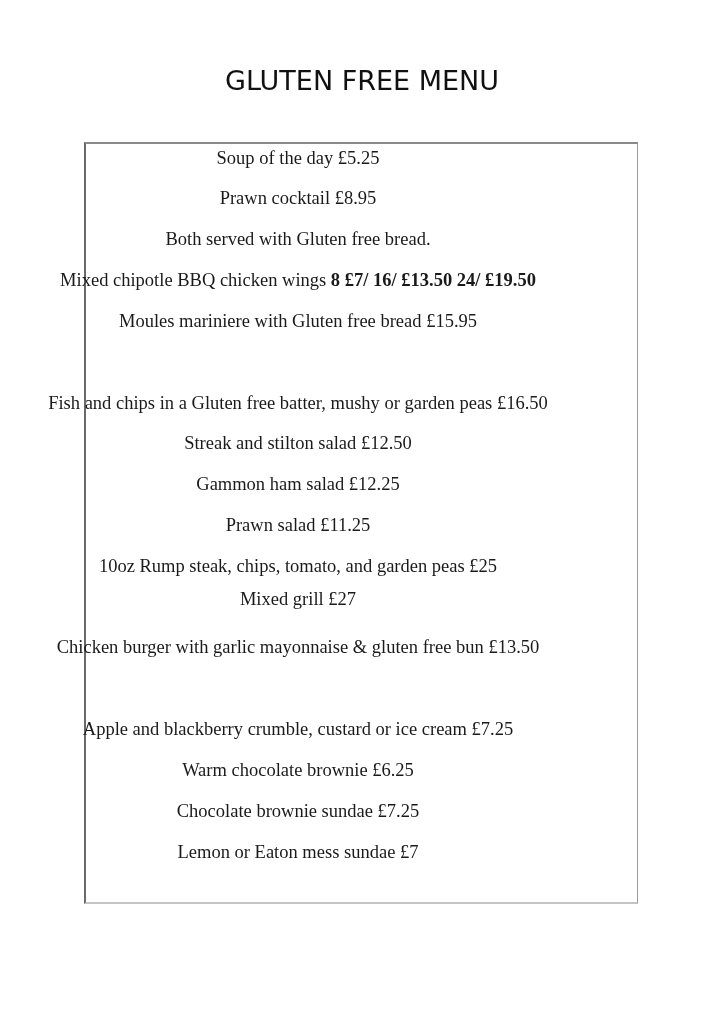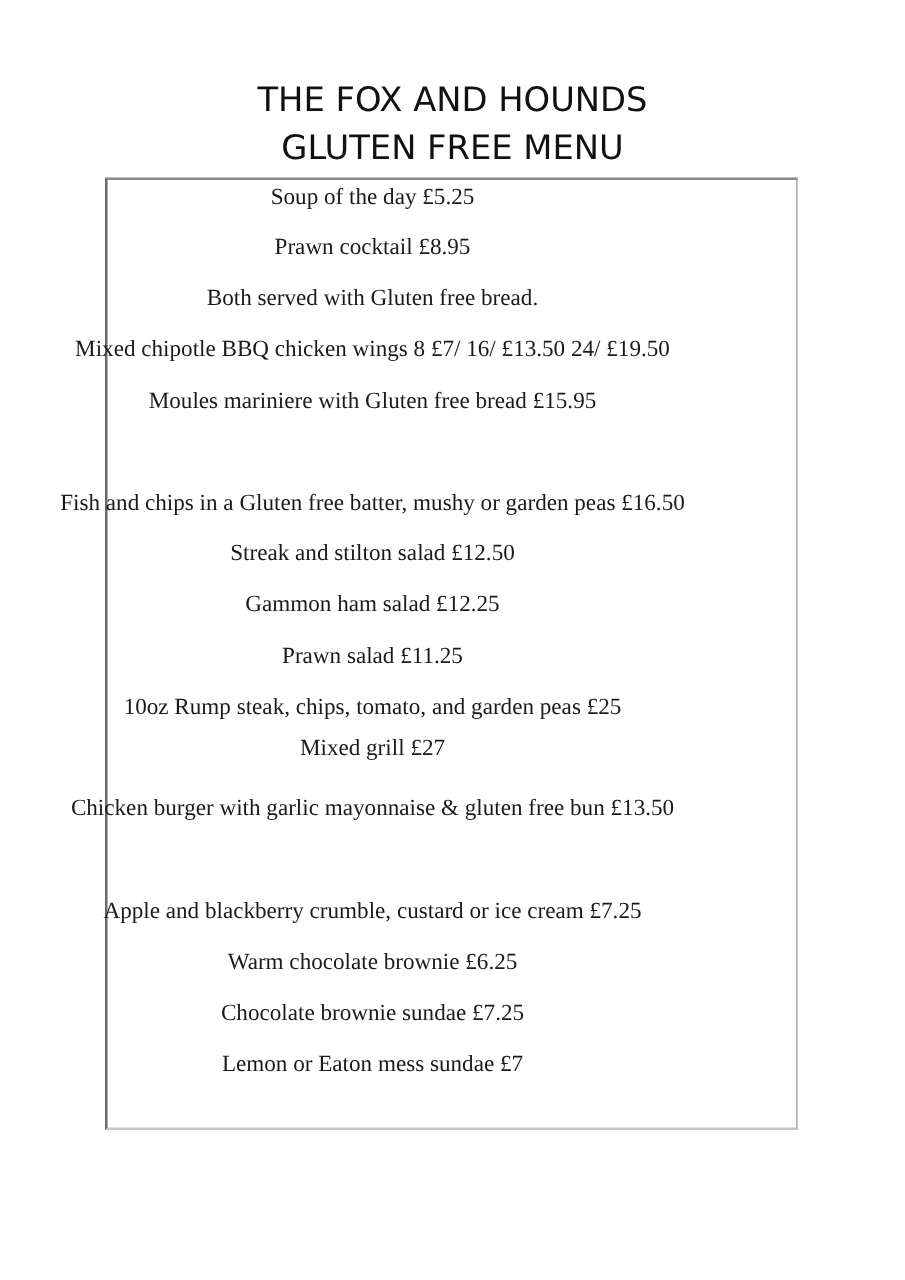--- a/index.html
+++ b/index.html
@@ -42,27 +42,26 @@
       position: absolute;
       left: 0;
       width: 596px;
       text-align: center;
       font-family: "Liberation Serif", "DejaVu Serif", serif;
       font-size: 18.5px;
       color: #1a1a1a;
       white-space: nowrap;
       line-height: 24px;
     }
-    .item b { font-weight: normal; }
+    .item b { font-weight: bold; }
   </style>
 </head>
 <body>
 
 <div class="title">
-  <div>THE FOX AND HOUNDS</div>
   <div>GLUTEN FREE MENU</div>
 </div>
 
 <div class="menu-box"></div>
 
 <div class="item" style="top:146px">Soup of the day £5.25</div>
 <div class="item" style="top:186px">Prawn cocktail £8.95</div>
 <div class="item" style="top:227px">Both served with Gluten free bread.</div>
 <div class="item" style="top:268px"><span>Mixed chipotle BBQ chicken wings </span><b>8 £7/ 16/ £13.50 24/ £19.50</b></div>
 <div class="item" style="top:309px">Moules mariniere with Gluten free bread £15.95</div>

